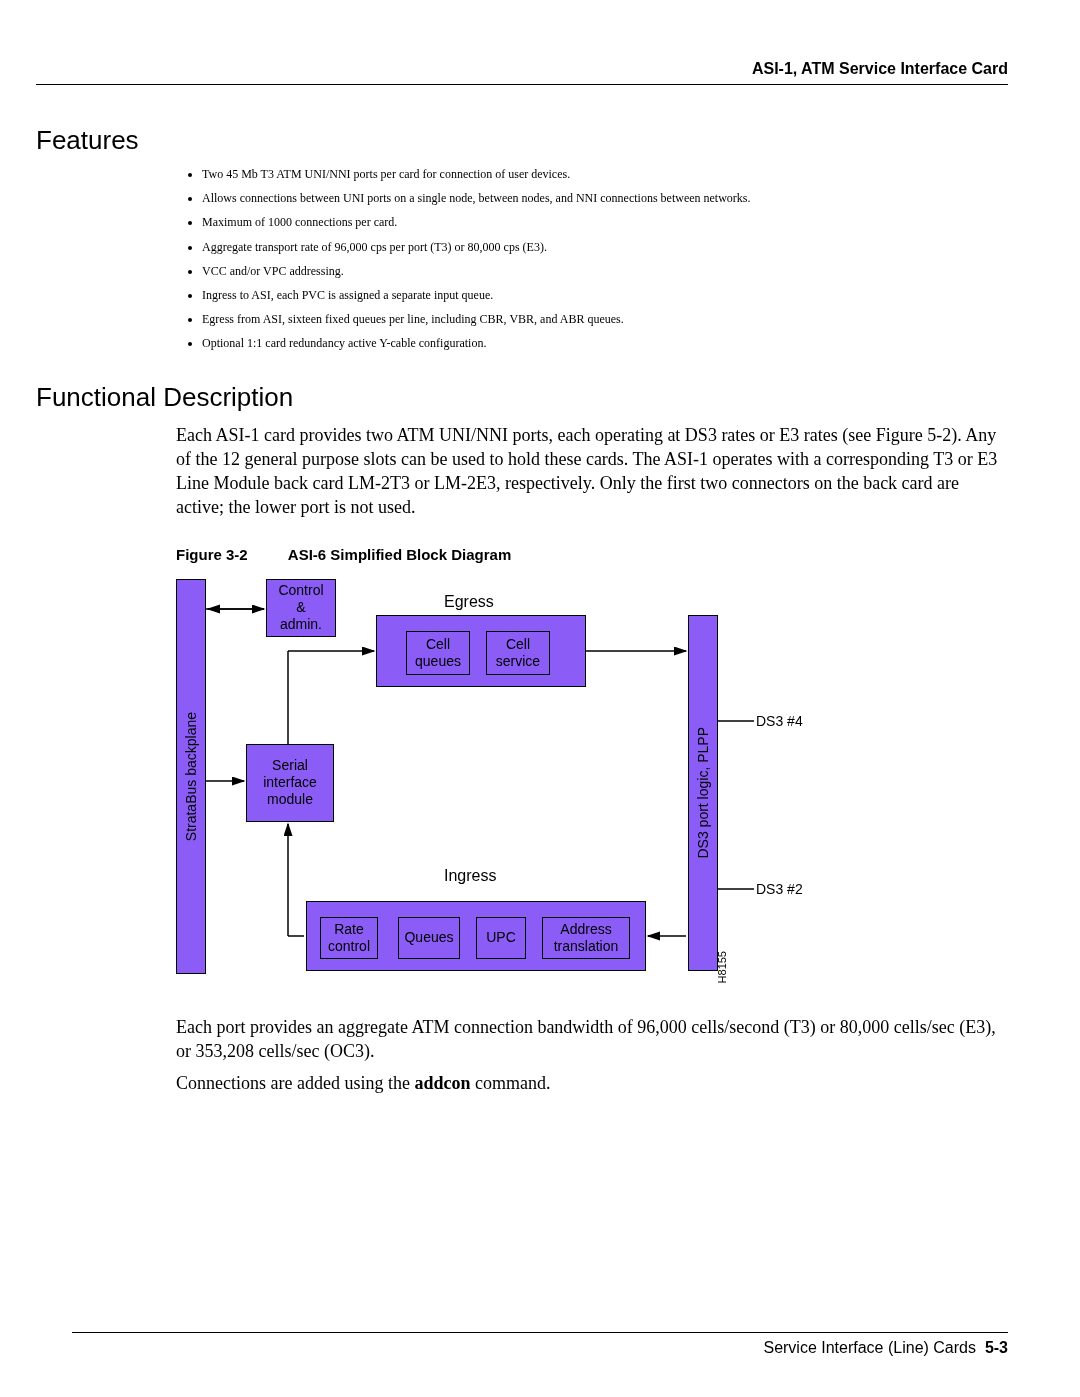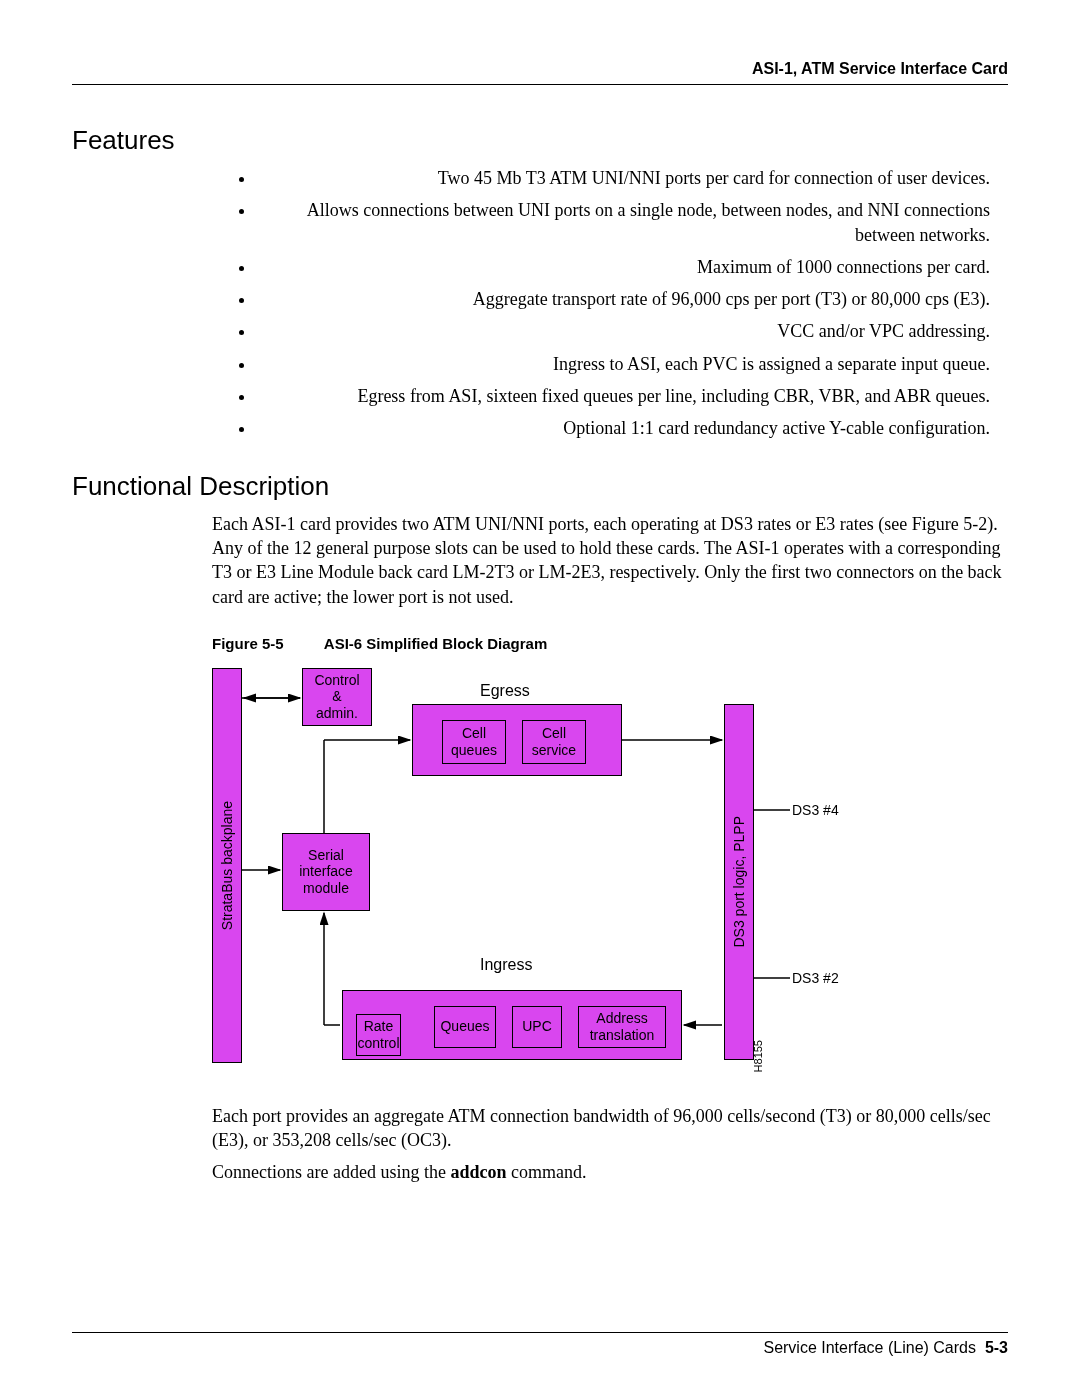--- a/index.html
+++ b/index.html
@@ -7,21 +7,21 @@
     padding: 0;
     background: #fff;
     font-family: "Times New Roman", Times, serif;
     color: #000;
     width: 1080px;
     height: 1397px;
     box-sizing: border-box;
     position: relative;
   }
   .page {
-    padding: 60px 72px 40px 72px;
+    padding: 60px 72px 40px 36px;
     box-sizing: border-box;
     width: 100%;
     height: 100%;
     position: relative;
   }
   .header-right {
     text-align: right;
     font-family: Arial, Helvetica, sans-serif;
     font-weight: bold;
     font-size: 16px;
@@ -42,21 +42,21 @@
     margin-left: 140px;
     font-size: 18px;
     line-height: 1.35;
   }
   .body-block p { margin: 6px 0; }
   ul.features {
     list-style: disc;
     padding-left: 26px;
     margin: 4px 0 30px 0;
   }
-  ul.features li { margin: 8px 18px; font-size: 18px; line-height: 1.35; text-align: right; }
+  ul.features li { margin: 8px 0; font-size: 12px; line-height: 1.35; }
   .fig-caption {
     font-family: Arial, Helvetica, sans-serif;
     font-size: 15px;
     margin-left: 140px;
     margin-top: 26px;
     margin-bottom: 6px;
   }
   .fig-caption .fig-label { font-weight: bold; margin-right: 36px; }
   .fig-caption .fig-title { font-weight: bold; }
 
@@ -64,21 +64,21 @@
     margin-left: 140px;
     width: 760px;
     height: 420px;
     position: relative;
     font-family: Arial, Helvetica, sans-serif;
     font-size: 14px;
   }
   .box {
     position: absolute;
     border: 1.5px solid #000;
-    background: #d946ef;
+    background: #8b5cf6;
     box-sizing: border-box;
     display: flex;
     align-items: center;
     justify-content: center;
     text-align: center;
     line-height: 1.2;
   }
   .vtext {
     writing-mode: vertical-rl;
     transform: rotate(180deg);
@@ -147,21 +147,21 @@
       <li>Optional 1:1 card redundancy active Y-cable configuration.</li>
     </ul>
   </div>
 
   <h2 class="section">Functional Description</h2>
   <div class="body-block">
     <p>Each ASI-1 card provides two ATM UNI/NNI ports, each operating at DS3 rates or E3 rates (see Figure 5-2). Any of the 12 general purpose slots can be used to hold these cards. The ASI-1 operates with a corresponding T3 or E3 Line Module back card LM-2T3 or LM-2E3, respectively. Only the first two connectors on the back card are active; the lower port is not used.</p>
   </div>
 
   <div class="fig-caption">
-    <span class="fig-label">Figure 5-5</span>
+    <span class="fig-label">Figure 3-2</span>
     <span class="fig-title">ASI-6 Simplified Block Diagram</span>
   </div>
 
   <div class="diagram-wrap">
 
     <div class="box" style="left:0px; top:10px; width:30px; height:395px;">
       <span class="vtext">StrataBus backplane</span>
     </div>
 
     <div class="box" style="left:90px; top:10px; width:70px; height:58px; font-size:14px; white-space:pre-line;">Control
@@ -174,21 +174,21 @@
 queues</div>
     <div class="box" style="left:310px; top:62px; width:64px; height:44px; white-space:pre-line;">Cell
 service</div>
 
     <div class="box" style="left:70px; top:175px; width:88px; height:78px; white-space:pre-line;">Serial
 interface
 module</div>
 
     <div class="label" style="left:268px; top:298px;">Ingress</div>
     <div class="box" style="left:130px; top:332px; width:340px; height:70px;"></div>
-    <div class="box" style="left:144px; top:348px; width:45px; height:42px; white-space:pre-line;margin-top:8px;">Rate
+    <div class="box" style="left:144px; top:348px; width:58px; height:42px; white-space:pre-line;">Rate
 control</div>
     <div class="box" style="left:222px; top:348px; width:62px; height:42px;">Queues</div>
     <div class="box" style="left:300px; top:348px; width:50px; height:42px;">UPC</div>
     <div class="box" style="left:366px; top:348px; width:88px; height:42px; white-space:pre-line;">Address
 translation</div>
 
     <div class="box" style="left:512px; top:46px; width:30px; height:356px;">
       <span class="vtext">DS3 port logic, PLPP</span>
     </div>
 

